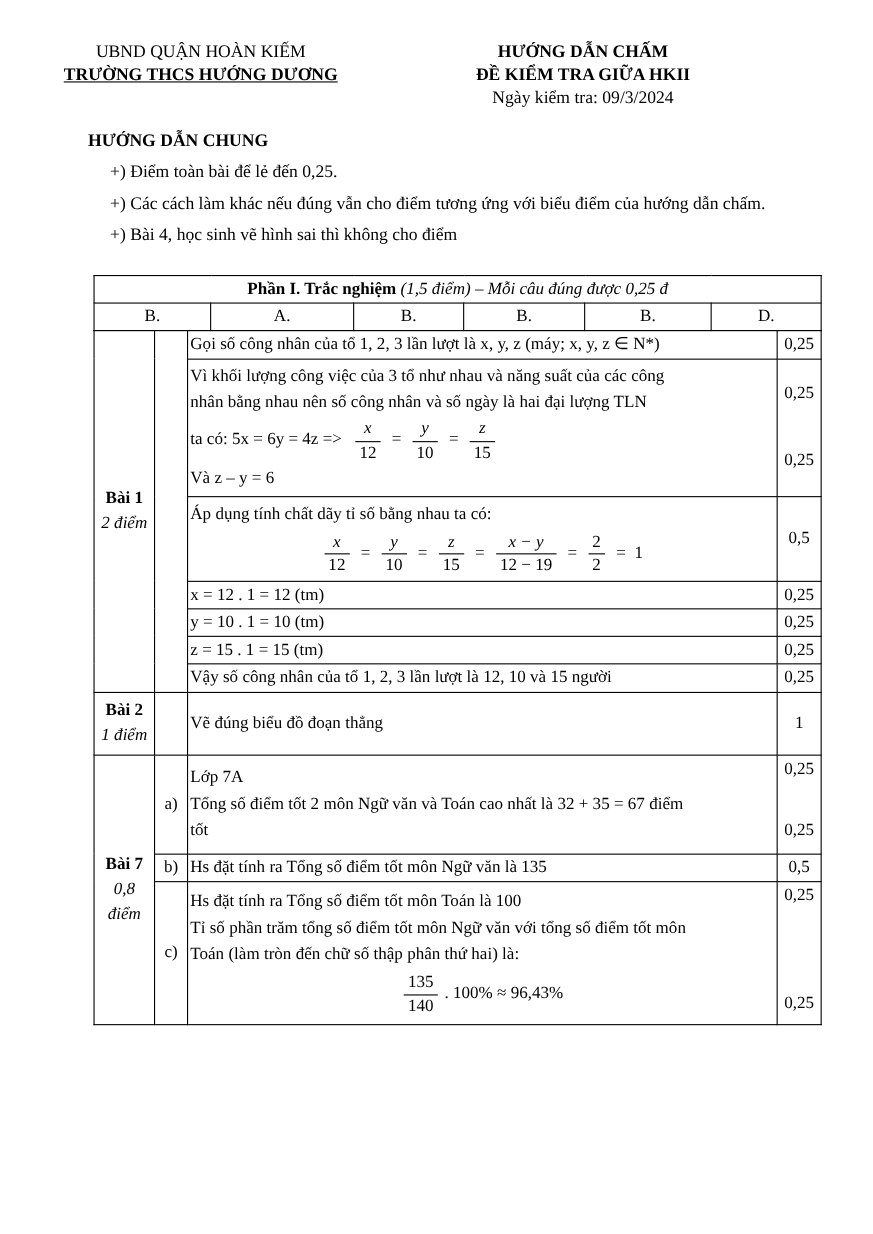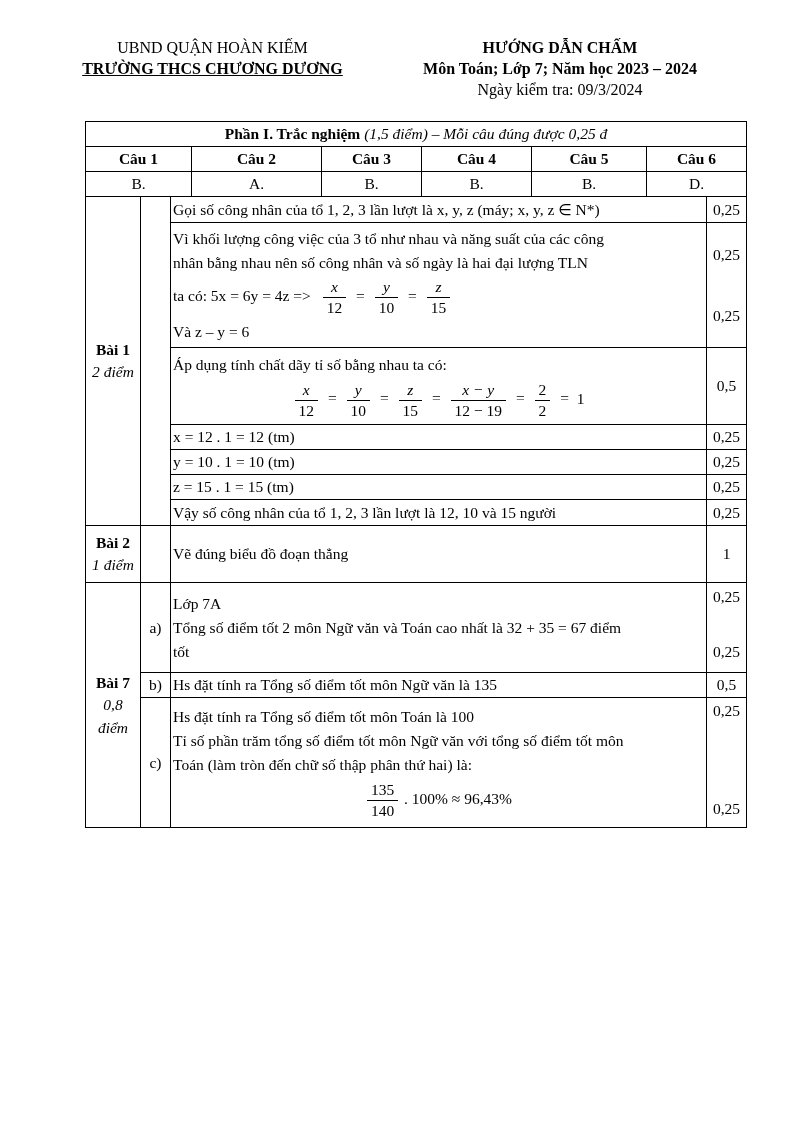--- a/index.html
+++ b/index.html
@@ -5,21 +5,21 @@
   * { box-sizing: border-box; }
   html, body { margin:0; padding:0; }
   body {
     width:794px; height:1122px; background:#ffffff; color:#000000;
     font-family:"Liberation Serif", serif; font-size:16px; overflow:hidden;
   }
   .b { font-weight:bold; }
   .i { font-style:italic; }
   .page { padding-top:37px; }
 
-  .header { display:flex; align-items:flex-start; padding-left:60px; }
+  .header { display:flex; align-items:flex-start; padding-left:30px; }
   .header-left { width:305px; text-align:center; line-height:1.32; }
   .school { font-weight:bold; text-decoration:underline; }
   .header-right { width:390px; text-align:center; line-height:1.32; }
 
   .guide { margin:20px 0 0 80px; }
   .guide-title { font-weight:bold; margin-bottom:5px; }
   .guide-item { margin-left:20px; line-height:1.78; }
 
   .answer-table { margin:21px 0 0 85px; }
   table.t { border-collapse:collapse; table-layout:fixed; width:661px; }
@@ -54,56 +54,54 @@
   .fprefix { margin-right:6px; }
 </style>
 </head>
 <body>
 
 <div class="page">
 
   <div class="header">
     <div class="header-left">
       <div>UBND QUẬN HOÀN KIẾM</div>
-      <div class="school">TRƯỜNG THCS CHƯƠNG DƯƠNG</div>
+      <div class="school">TRƯỜNG THCS HƯỚNG DƯƠNG</div>
     </div>
     <div class="header-right">
       <div class="b">HƯỚNG DẪN CHẤM</div>
-      <div class="b">Môn Toán; Lớp 7; Năm học 2023 – 2024</div>
+      <div class="b">ĐỀ KIỂM TRA GIỮA HKII</div>
       <div>Ngày kiểm tra: 09/3/2024</div>
     </div>
   </div>
 
+  <div class="guide">
+    <div class="guide-title">HƯỚNG DẪN CHUNG</div>
+    <div class="guide-item">+) Điểm toàn bài để lẻ đến 0,25.</div>
+    <div class="guide-item">+) Các cách làm khác nếu đúng vẫn cho điểm tương ứng với biểu điểm của hướng dẫn chấm.</div>
+    <div class="guide-item">+) Bài 4, học sinh vẽ hình sai thì không cho điểm</div>
+  </div>
 
   <div class="answer-table">
 
     <table class="t t1">
       <colgroup>
         <col style="width:106px">
           <col style="width:130px">
           <col style="width:100px">
         <col style="width:110px">
           <col style="width:115px">
           <col style="width:100px">
       </colgroup>
       <tbody>
       <tr>
         <td colspan="6" class="tc h25">
           <span class="b">Phần I. Trắc nghiệm </span><span class="i">(1,5 điểm) – Mỗi câu đúng được 0,25 đ</span>
         </td>
       </tr>
       <tr>
-        <td class="tc b h25">Câu 1</td>
-        <td class="tc b">Câu 2</td>
-        <td class="tc b">Câu 3</td>
-        <td class="tc b">Câu 4</td>
-        <td class="tc b">Câu 5</td>
-        <td class="tc b">Câu 6</td>
-      </tr>
-      <tr>
         <td class="tc h25">B.</td>
         <td class="tc">A.</td>
         <td class="tc">B.</td>
         <td class="tc">B.</td>
         <td class="tc">B.</td>
         <td class="tc">D.</td>
       </tr>
       </tbody>
     </table>
 

